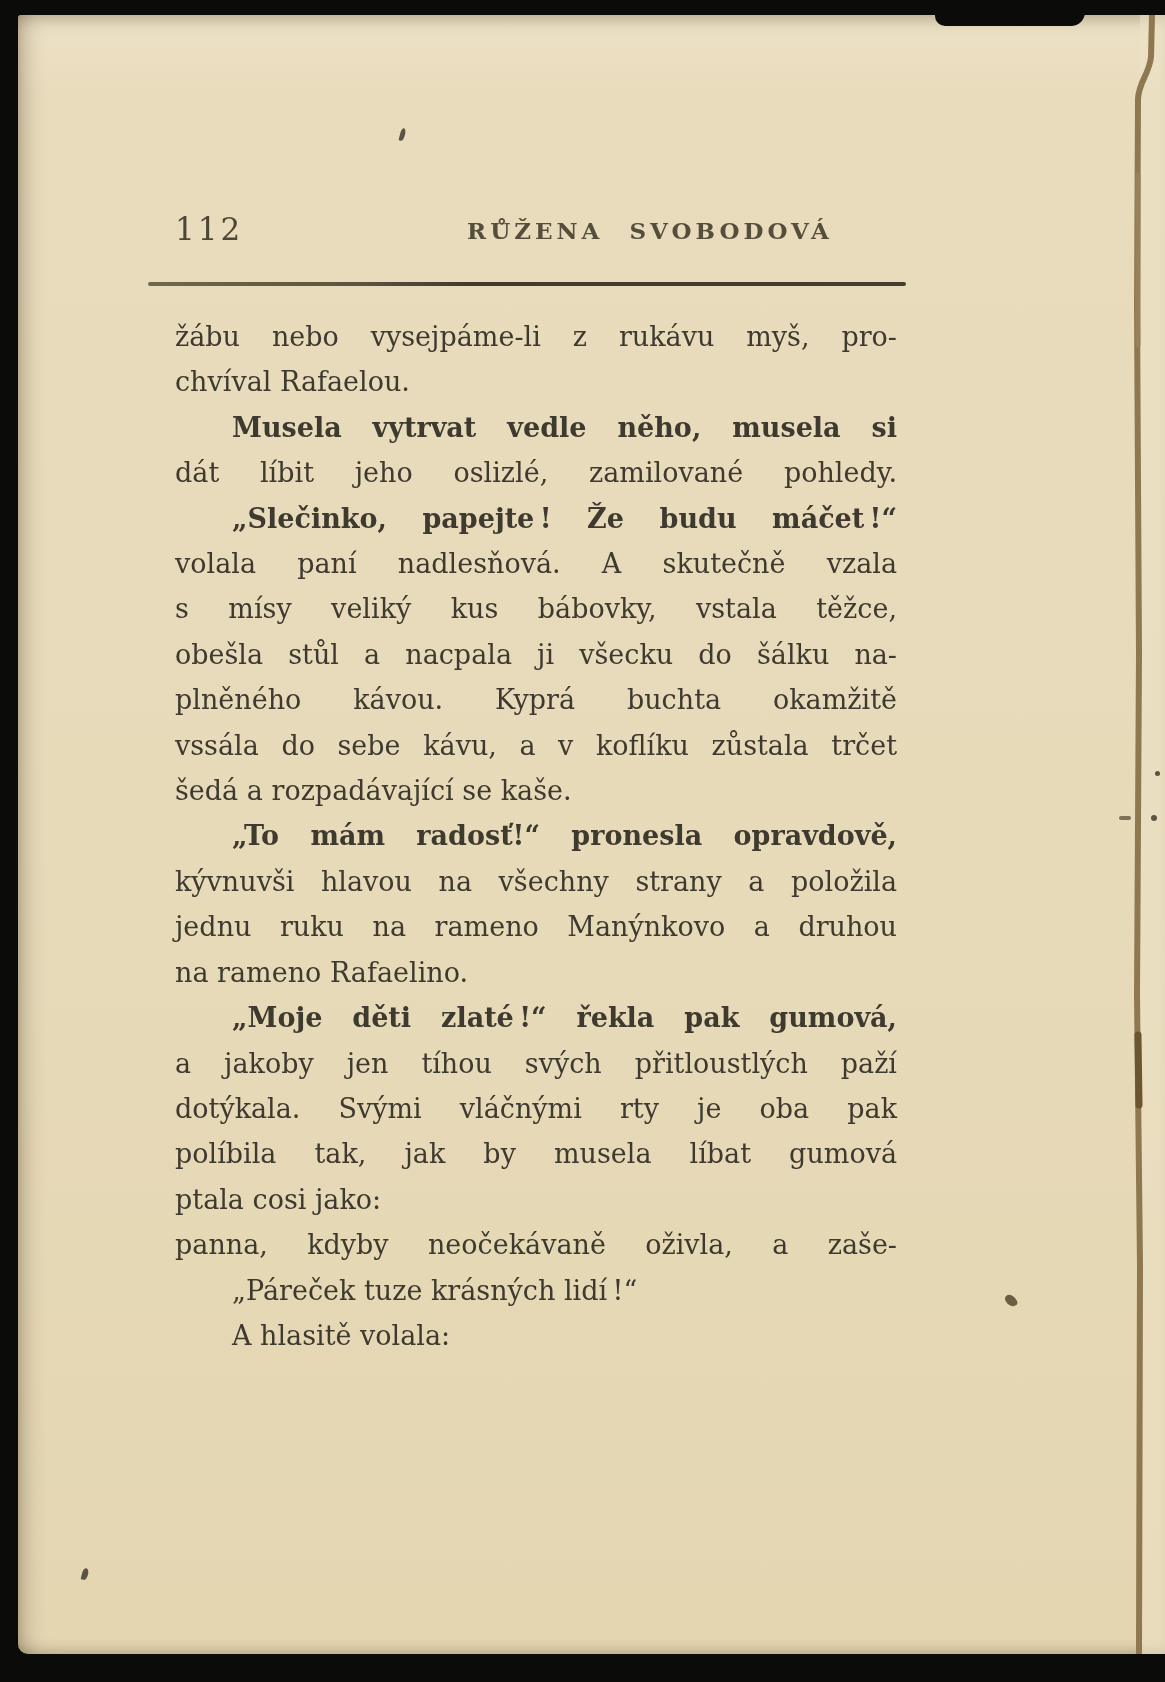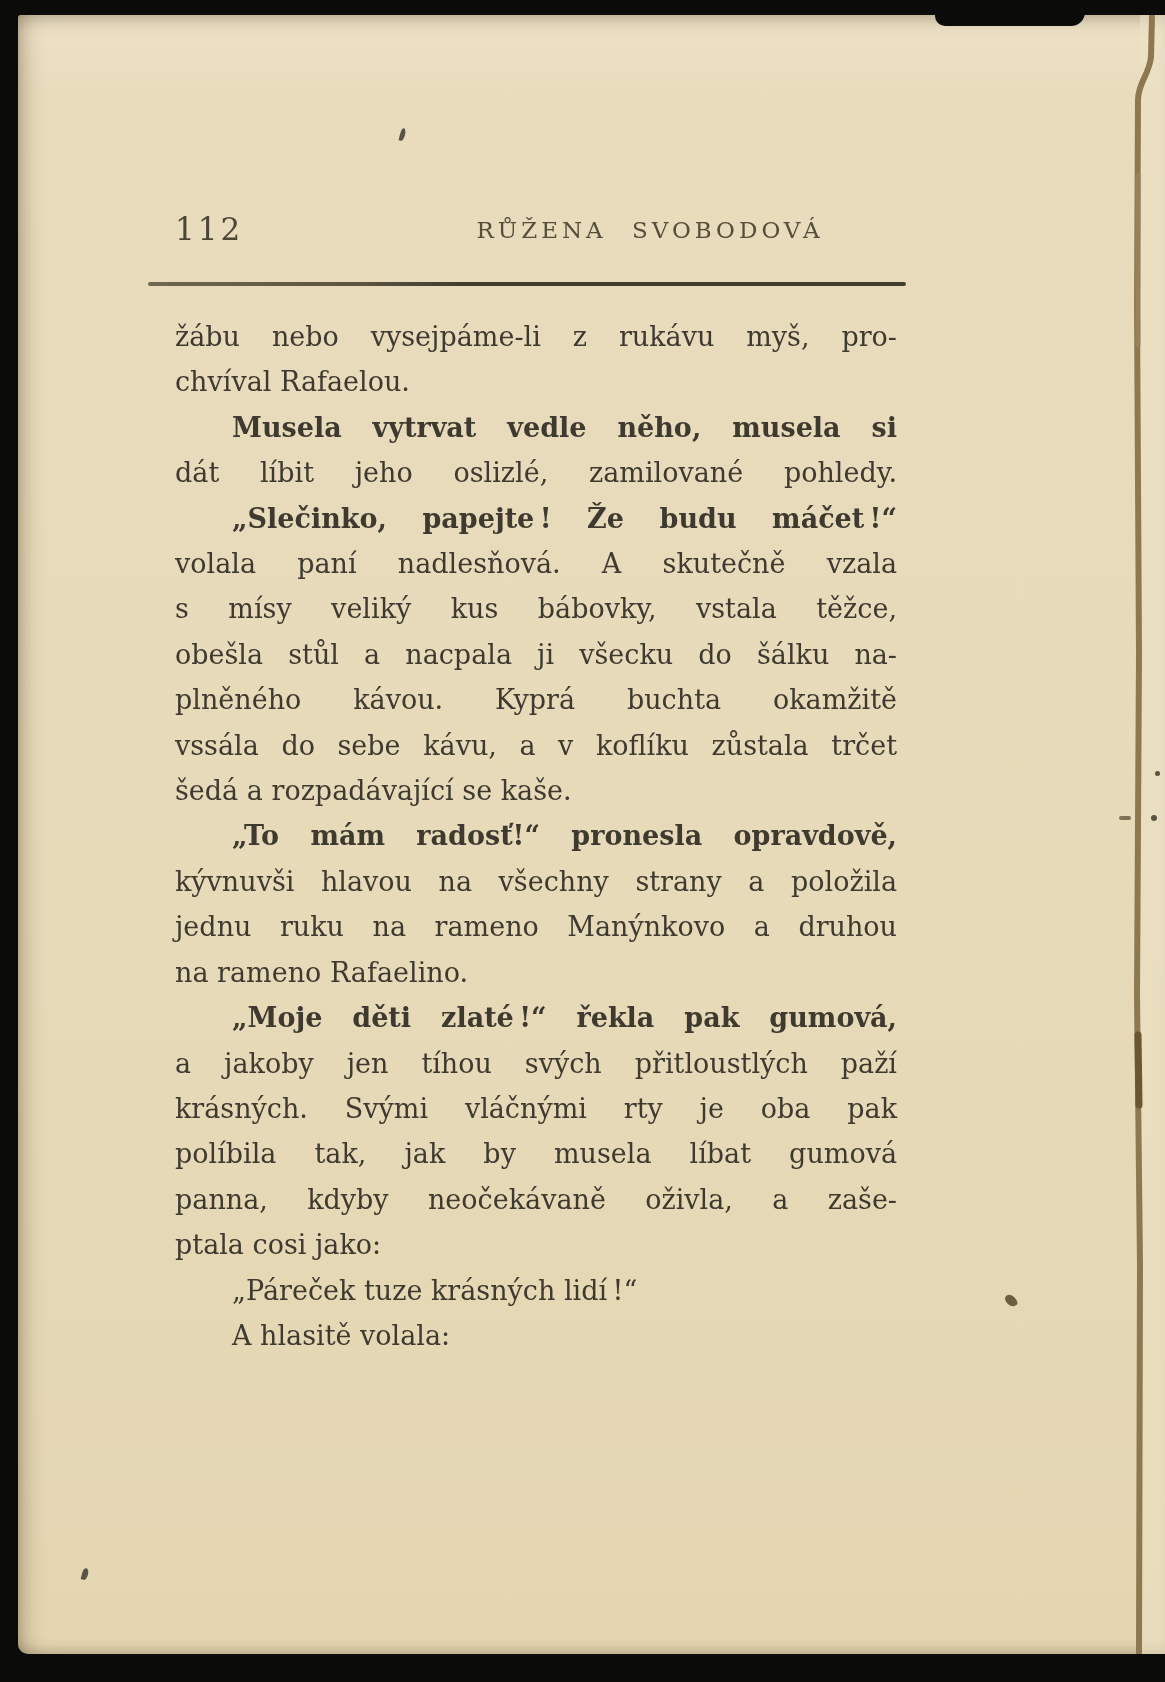--- a/index.html
+++ b/index.html
@@ -34,21 +34,21 @@
     background: #ede1c6; opacity: .55;
   }
   .page-number {
     position: absolute; left: 157px; top: 196px;
     font-size: 31px; font-weight: normal; letter-spacing: 3px;
     color: #4c4735;
   }
   .running-title {
     position: absolute; left: 332px; top: 202px; width: 600px;
     text-align: center;
-    font-size: 23px; font-weight: normal;
+    font-size: 23px; font-weight: bold;
     letter-spacing: 4px; word-spacing: 14px;
     color: #544e3b;
   }
   .header-rule {
     position: absolute; left: 130px; top: 267px; width: 758px; height: 4px;
     background: linear-gradient(90deg, #6e6751 0%, #5a5440 28%, #403b2c 42%, #443e2f 100%);
     border-radius: 2px;
   }
   .text-block {
     position: absolute; left: 157px; top: 299px; width: 722px;
@@ -89,24 +89,24 @@
         <div class="line justify">obešla stůl a nacpala ji všecku do šálku na-</div>
         <div class="line justify">plněného kávou. Kyprá buchta okamžitě</div>
         <div class="line justify">vssála do sebe kávu, a v koflíku zůstala trčet</div>
         <div class="line">šedá a rozpadávající se kaše.</div>
         <div class="line justify indent">„To mám radosť!“ pronesla opravdově,</div>
         <div class="line justify">kývnuvši hlavou na všechny strany a položila</div>
         <div class="line justify">jednu ruku na rameno Manýnkovo a druhou</div>
         <div class="line">na rameno Rafaelino.</div>
         <div class="line justify indent">„Moje děti zlaté !“ řekla pak gumová,</div>
         <div class="line justify">a jakoby jen tíhou svých přitloustlých paží</div>
-        <div class="line justify">krásných. Svými vláčnými rty je oba pak</div>
+        <div class="line justify">dotýkala. Svými vláčnými rty je oba pak</div>
         <div class="line justify">políbila tak, jak by musela líbat gumová</div>
+        <div class="line">ptala cosi jako:</div>
         <div class="line justify">panna, kdyby neočekávaně oživla, a zaše-</div>
-        <div class="line">ptala cosi jako:</div>
         <div class="line indent">„Páreček tuze krásných lidí !“</div>
         <div class="line indent">A hlasitě volala:</div>
       </div>
 
     <svg class="edge-svg" width="1147" height="1639" viewBox="0 0 1147 1639">
       <path d="M 1134 0 L 1133 42 C 1131 60, 1121 66, 1120 84
                L 1119 290 L 1121 640 L 1119 980 L 1122 1250 L 1121 1639" fill="none" stroke="#8e7850" stroke-width="6" stroke-linecap="round"></path>
       <path d="M 1120 1020 L 1121 1090" fill="none" stroke="#6b5632" stroke-width="7" stroke-linecap="round"></path>
       <path d="M 1120 160 L 1120 330" fill="none" stroke="#97815a" stroke-width="5" stroke-linecap="round"></path>
     </svg>

